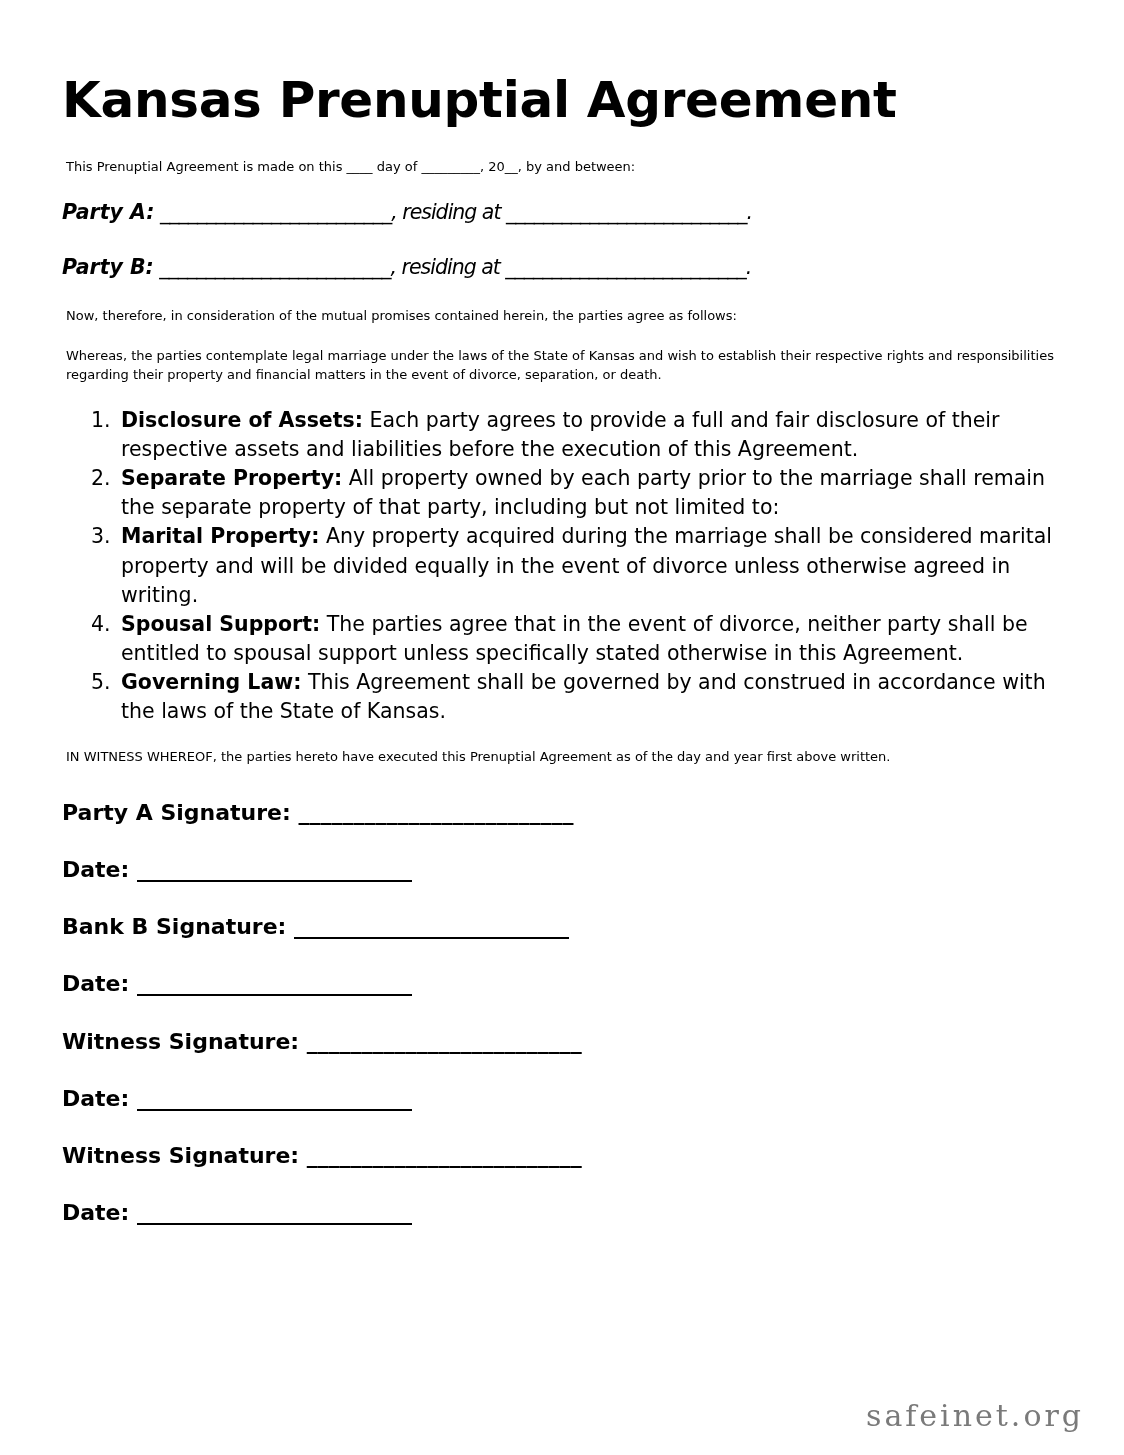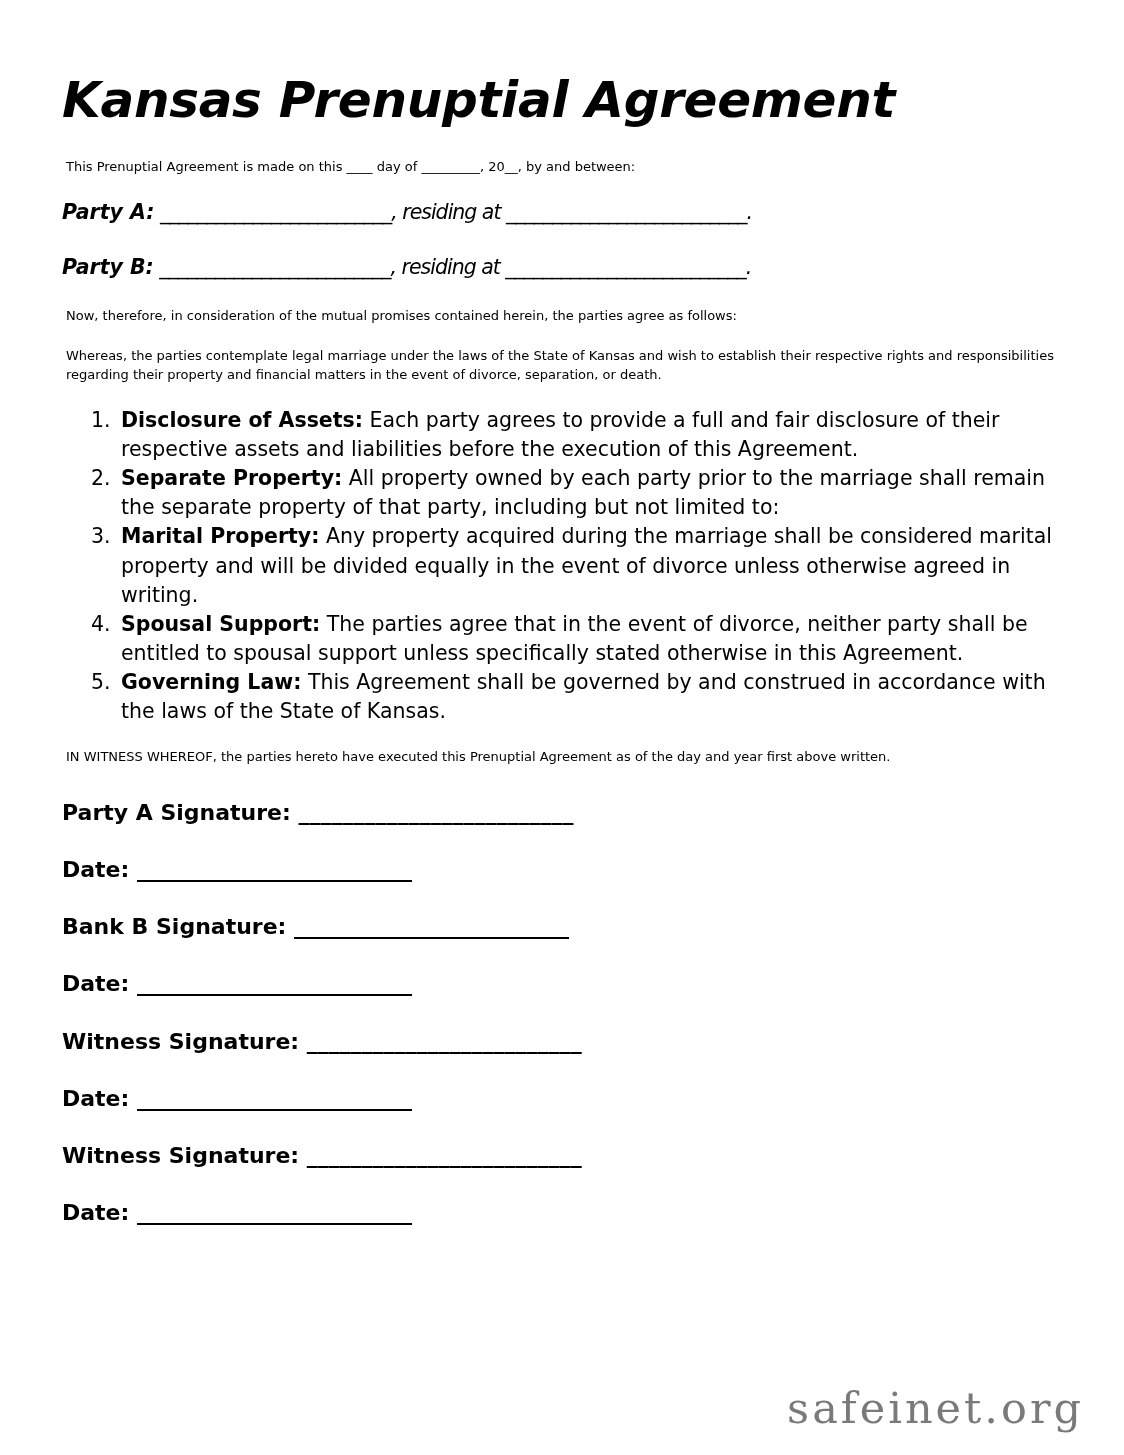--- a/index.html
+++ b/index.html
@@ -20,21 +20,20 @@
     box-sizing: border-box;
     padding: 62px 62px 0 62px;
     overflow: hidden;
   }
   .doc-title {
     font-size: 50px;
     font-weight: bold;
     line-height: 1.12;
     letter-spacing: -0.3px;
     margin: 10px 0 30px 0;
-    font-style: italic;
   }
   p.para {
     font-size: 13px;
     line-height: 1.42;
     margin: 0 0 22px 4px;
   }
   p.party-line {
     font-size: 20.5px;
     line-height: 1.42;
     margin: 0 0 25px 0;
@@ -76,21 +75,21 @@
     font-weight: bold;
     line-height: 1.42;
     margin: 0 0 26px 0;
     white-space: pre;
   }
   .watermark {
     position: absolute;
     right: 40px;
     bottom: 22px;
     font-family: "DejaVu Serif", "Liberation Serif", serif;
-    font-size: 43px;
+    font-size: 30px;
     letter-spacing: 3px;
     color: #7a7a7a;
     text-align: center;
   }
 </style>
 </head>
 <body>
 
 <div class="page">
 

